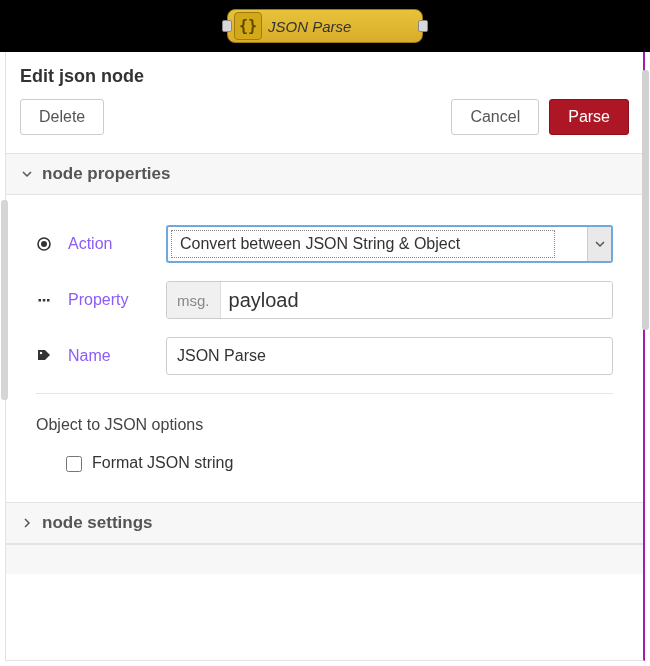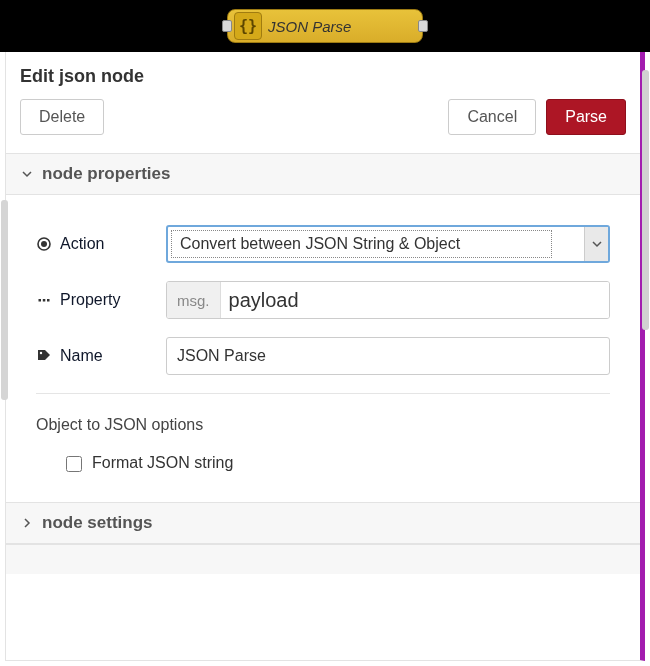--- a/index.html
+++ b/index.html
@@ -58,21 +58,21 @@
     border: 1px solid #888;
     border-radius: 2px;
     top: 50%;
     transform: translateY(-50%);
   }
   .node-port.left { left: -6px; }
   .node-port.right { right: -6px; }
 
   .panel {
     border-left: 1px solid #e3e3e3;
-    border-right: 5px solid #a21caf;
+    border-right: 2px solid #a21caf;
     border-bottom: 1px solid #e3e3e3;
     background: #fff;
     margin: 0 5px;
     height: calc(666px - 52px - 5px);
   }
   .panel-header {
     padding: 14px 14px 12px 14px;
     font-size: 18px;
     font-weight: 700;
     color: #333;
@@ -124,23 +124,23 @@
   }
   .form-row {
     display: flex;
     align-items: center;
     margin-bottom: 18px;
   }
   .form-label {
     width: 130px;
     display: flex;
     align-items: center;
-    gap: 8px;
-    font-size: 16px;
-    color: #0f172a;
+    gap: 16px;
+    font-size: 16px;
+    color: #8b5cf6;
   }
   .form-label .ico {
     width: 16px; height: 16px;
     display:flex; align-items:center; justify-content:center;
   }
   .select-wrap {
     flex: 1;
     display: flex;
     border: 2px solid #6fa8dc;
     border-radius: 3px;

